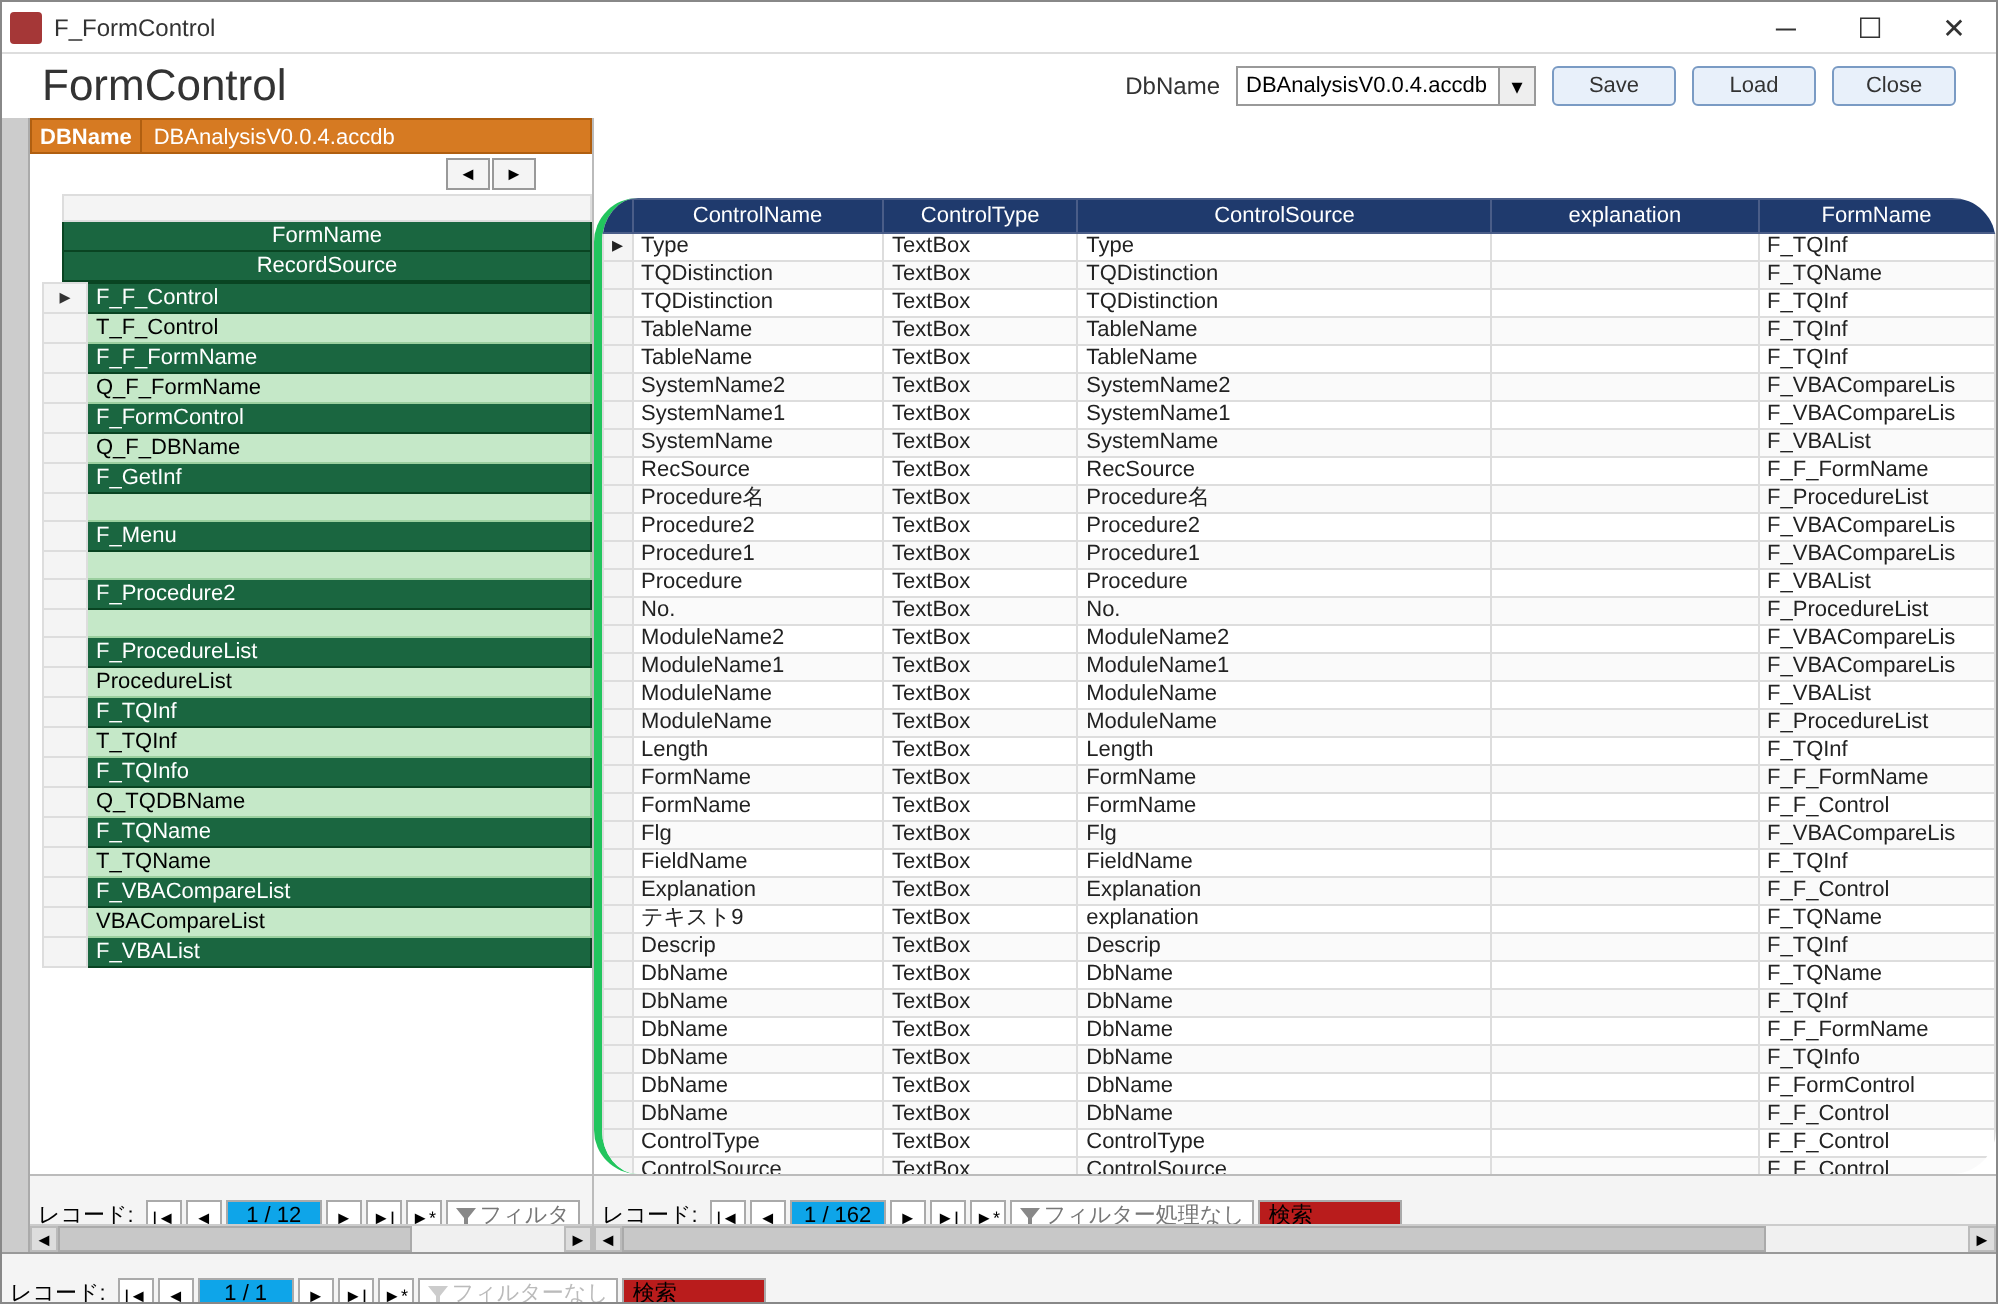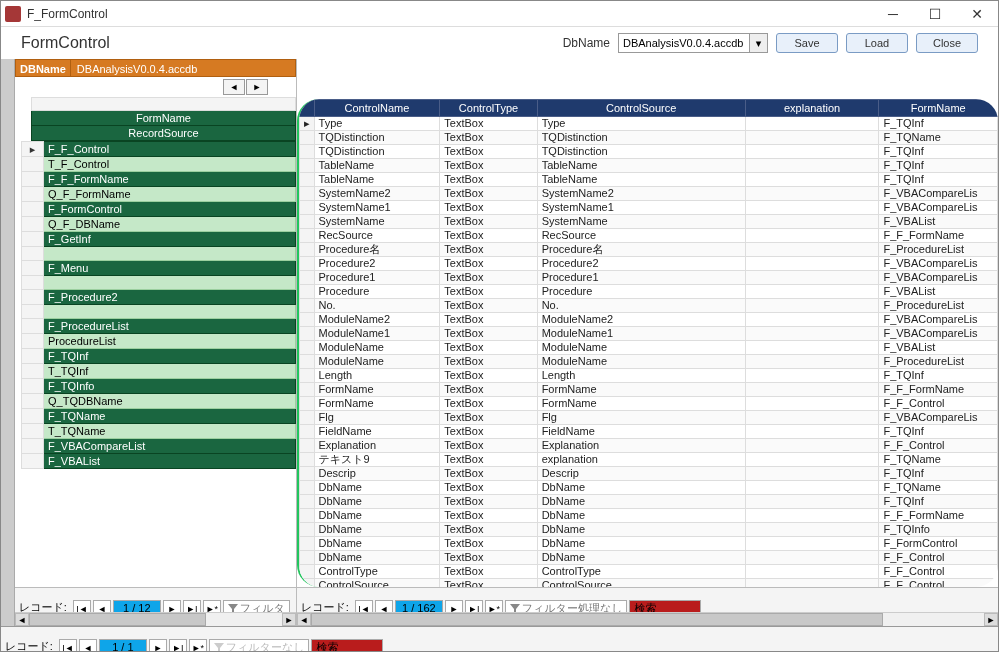--- a/index.html
+++ b/index.html
@@ -7,21 +7,21 @@
 
 
 .titlebar { height: 26px; display: flex; align-items: center; background: #fff; border-bottom: 1px solid #ddd; padding-left: 4px; }
 .titlebar .icon { width: 16px; height: 16px; background: #a53737; margin-right: 6px; border-radius: 2px; }
 .titlebar .title { flex: 1; font-size: 12px; color: #333; }
 .winbtns { display: flex; }
 .winbtn { width: 42px; height: 26px; display: flex; align-items: center; justify-content: center; color: #333; cursor: pointer; font-size: 14px; }
 
 
 .headerrow { height: 32px; display: flex; align-items: center; padding: 2px 20px; gap: 8px; }
-.headerrow .formtitle { font-size: 16px; color: #333; flex: 0 0 auto; margin-right: auto; }
+.headerrow .formtitle { font-size: 22px; color: #333; flex: 0 0 auto; margin-right: auto; }
 .headerrow .lbl { font-size: 12px; color: #333; }
 .combo { width: 150px; height: 20px; border: 1px solid #999; background: #fff; display: flex; align-items: center; padding: 0 4px; position: relative; }
 .combo .drop { position: absolute; right: 0; top: 0; width: 18px; height: 100%; border-left: 1px solid #999; display: flex; align-items: center; justify-content: center; background: #eee; }
 .btn { min-width: 62px; height: 20px; border: 1px solid #7a9bc4; background: #e8f0fa; border-radius: 3px; padding: 0 10px; text-align: center; line-height: 18px; color: #333; cursor: pointer; }
 
 .outer-nav-selector { width: 14px; background: #ccc; border-right: 1px solid #aaa; }
 
 .mainarea { flex: 1; display: flex; min-height: 0; }
 
 
@@ -35,21 +35,21 @@
 .sub-hdr { background: #1a6640; color: #fff; text-align: center; height: 15px; line-height: 15px; border: 1px solid #094422; border-top: none; }
 .formlist { flex: 1; overflow-y: auto; margin-left: 6px; }
 .formlist table { width: 100%; border-collapse: collapse; }
 .formlist td { height: 14px; line-height: 14px; padding: 0 4px; white-space: nowrap; overflow: hidden; }
 .formlist .gut { width: 22px; background: #f4f4f4; border: 1px solid #ddd; text-align: center; color: #333; }
 .formlist .greenD { background: #1a6640; color: #fff; border: 1px solid #094422; }
 .formlist .greenL { background: #c5e8c8; color: #000; border: 1px solid #9bcf9f; margin-left: 48px; }
 
 
 .right { flex: 1; display: flex; flex-direction: column; min-width: 0; }
-.grid-wrap { flex: 1; overflow: auto; border-left: 2px solid #22c55e; border-radius: 22px; }
+.grid-wrap { flex: 1; overflow: auto; border-left: 4px solid #22c55e; border-radius: 22px; }
 .grid { border-collapse: collapse; width: 100%; }
 .grid th { background: #1f3a6d; color: #fff; border: 1px solid #4a5d88; height: 17px; font-weight: normal; text-align: center; padding: 0 4px; position: sticky; top: 0; }
 .grid td { border: 1px solid #ddd; height: 13px; line-height: 13px; padding: 0 4px; white-space: nowrap; overflow: hidden; color: #222; }
 .grid td.gut { width: 14px; background: #f4f4f4; text-align: center; }
 .grid tr:nth-child(even) td:not(.gut) { background: #fafafa; }
 
 
 .recnav { height: 22px; display: flex; align-items: flex-start; border-top: 1px solid #bbb; background: #f4f4f4; padding: 12px 4px; gap: 2px; white-space: nowrap; overflow: hidden; }
 .recnav .lbl { margin-right: 4px; }
 .recnav button { width: 18px; height: 17px; border: 1px solid #aaa; background: #fff; font-size: 9px; cursor: pointer; }
@@ -186,20 +186,24 @@
               <td class="gut"></td>
               <td class="greenD">F_TQName</td>
             </tr>
             <tr>
               <td class="gut"></td>
               <td class="greenL">T_TQName</td>
             </tr>
             <tr>
               <td class="gut"></td>
               <td class="greenD">F_VBACompareList</td>
+            </tr>
+            <tr>
+              <td class="gut"></td>
+              <td class="greenL">VBACompareList</td>
             </tr>
             <tr>
               <td class="gut"></td>
               <td class="greenD">F_VBAList</td>
             </tr>
           </tbody>
         </table>
       </div>
     <div class="recnav">
       <span class="lbl">レコード:</span>

